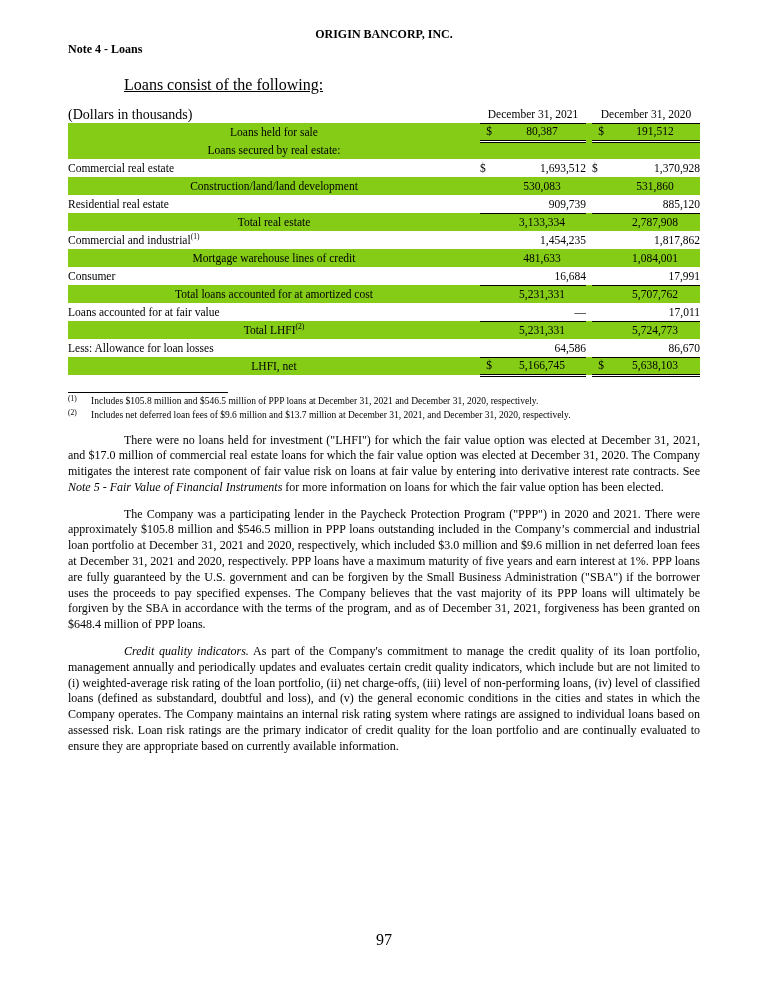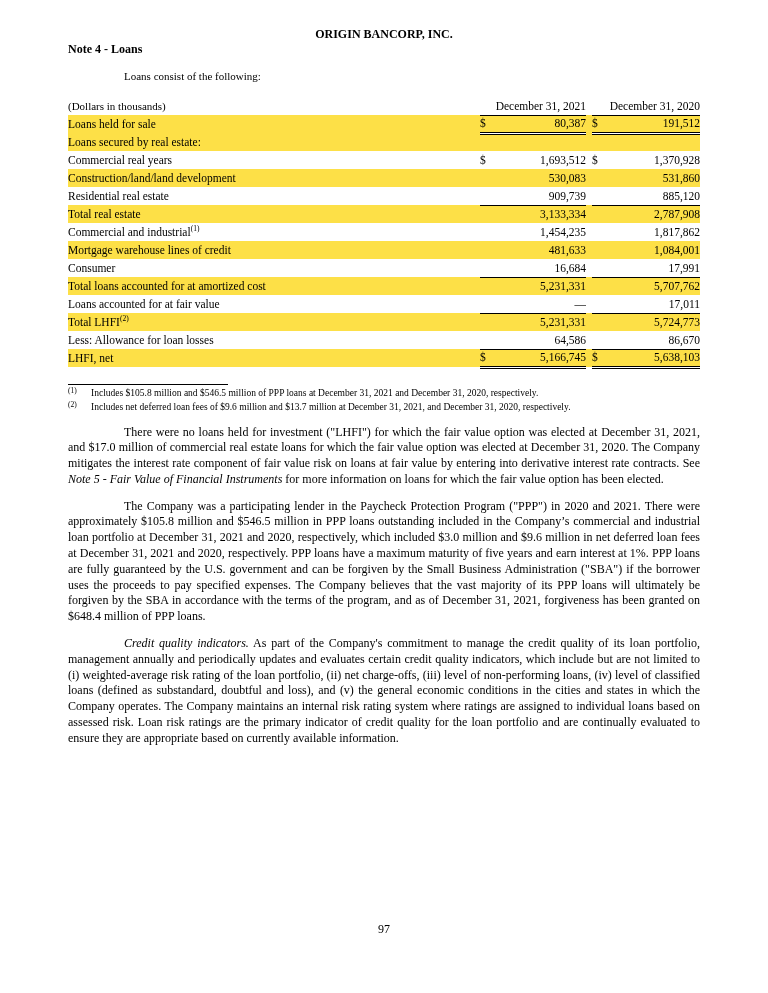--- a/index.html
+++ b/index.html
@@ -18,51 +18,52 @@
     overflow:hidden;
   }
   .company, .doctitle {
     text-align:center; font-weight:bold;
     font-size:12px; line-height:15px;
   }
   .note-title {
     font-weight:bold; font-size:12px; line-height:15px;
   }
   .intro {
-    margin-top:12px;
-    font-size:11px; line-height:15px;
+    margin-top:20px;
+    font-size:16px; line-height:15px;
     text-indent:56px;
+    text-decoration:underline;
   }
   
   table.loans {
     margin-top:13px;
     width:632px;
     border-collapse:collapse;
     table-layout:fixed;
     font-size:11.5px;
   }
   table.loans tr { height:18px; }
   table.loans td, table.loans th {
     vertical-align:bottom;
     padding:0 0 2px 0;
     line-height:13px;
     font-weight:normal;
     overflow:hidden; white-space:nowrap;
   }
-  .units { font-size:11px; padding-left:2px; }
+  .units { font-size:14px; padding-left:2px; }
   .colhead {
-    font-weight:bold; text-align:right;
+    font-weight:bold; text-align:center;
     border-bottom:1.5px solid #000;
   }
   td.lab  { padding-left:3px; }
   td.ind1 { padding-left:11px; }
   td.ind2 { padding-left:19px; }
   td.usd  { text-align:left; padding-left:2px; }
   td.val  { text-align:right; padding-right:4px; }
-  tr.shaded td { background:#fde047; }
+  tr.shaded td { background:#84cc16;text-align:center; }
   td.bsgl { border-bottom:1px solid #000; }
   td.bdbl { border-bottom:3px double #000; }
   sup.ref { font-size:7.5px; vertical-align:super; line-height:0; letter-spacing:0; }
   
   .fnrule {
     margin-top:15px;
     width:160px; height:0;
     border-top:1px solid #000;
   }
   .fn {
@@ -77,23 +78,23 @@
   }
   
   p.body {
     margin-top:11px;
     font-size:12px; line-height:15.8px;
     text-align:justify;
     text-indent:56px;
   }
   .italic { font-style:italic; }
   .pageno {
-    position:absolute; left:0; bottom:56px;
+    position:absolute; left:0; bottom:44px;
     width:100%; text-align:center;
-    font-size:12px;
+    font-size:16px;
   }
 </style>
 </head>
 <body>
 
 <div class="page">
 
   <div>
     <div class="company">ORIGIN BANCORP, INC.</div>
   </div>
@@ -130,21 +131,21 @@
         </tr>
         <tr class="shaded">
           <td class="lab">Loans secured by real estate:</td>
           <td class="usd"></td>
           <td class="val"></td>
           <td></td>
           <td class="usd"></td>
           <td class="val"></td>
         </tr>
         <tr>
-          <td class="lab ind1">Commercial real years</td>
+          <td class="lab ind1">Commercial real estate</td>
           <td class="usd">$</td>
           <td class="val">1,693,512</td>
           <td></td>
           <td class="usd">$</td>
           <td class="val">1,370,928</td>
         </tr>
         <tr class="shaded">
           <td class="lab ind1">Construction/land/land development</td>
           <td class="usd"></td>
           <td class="val">530,083</td>

